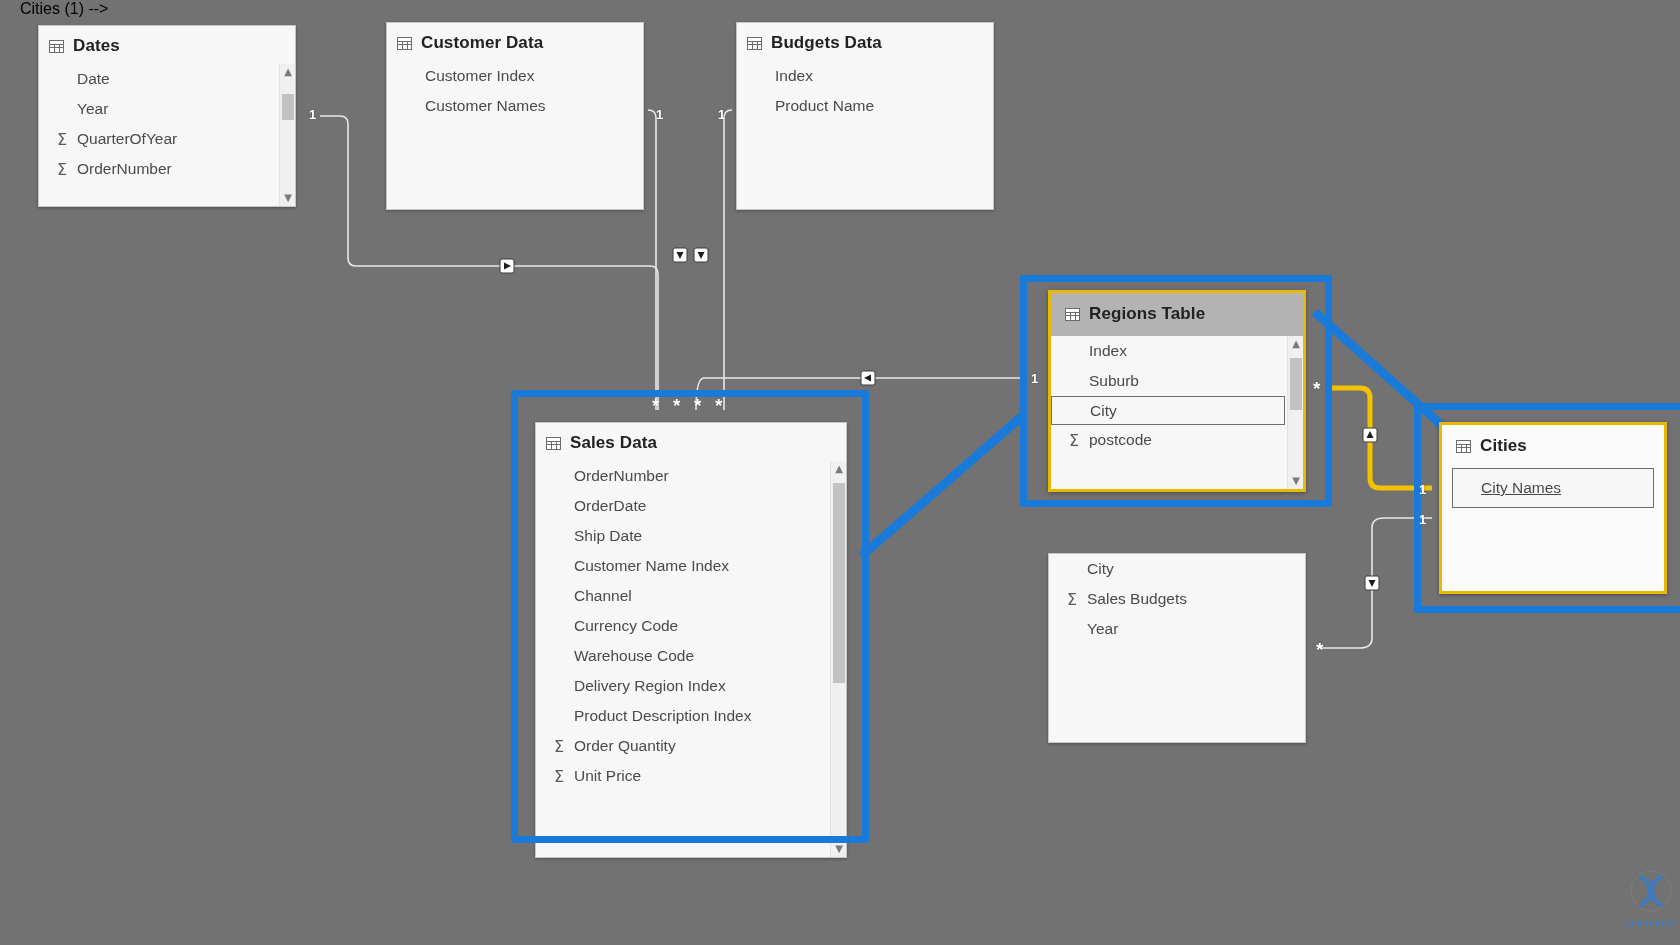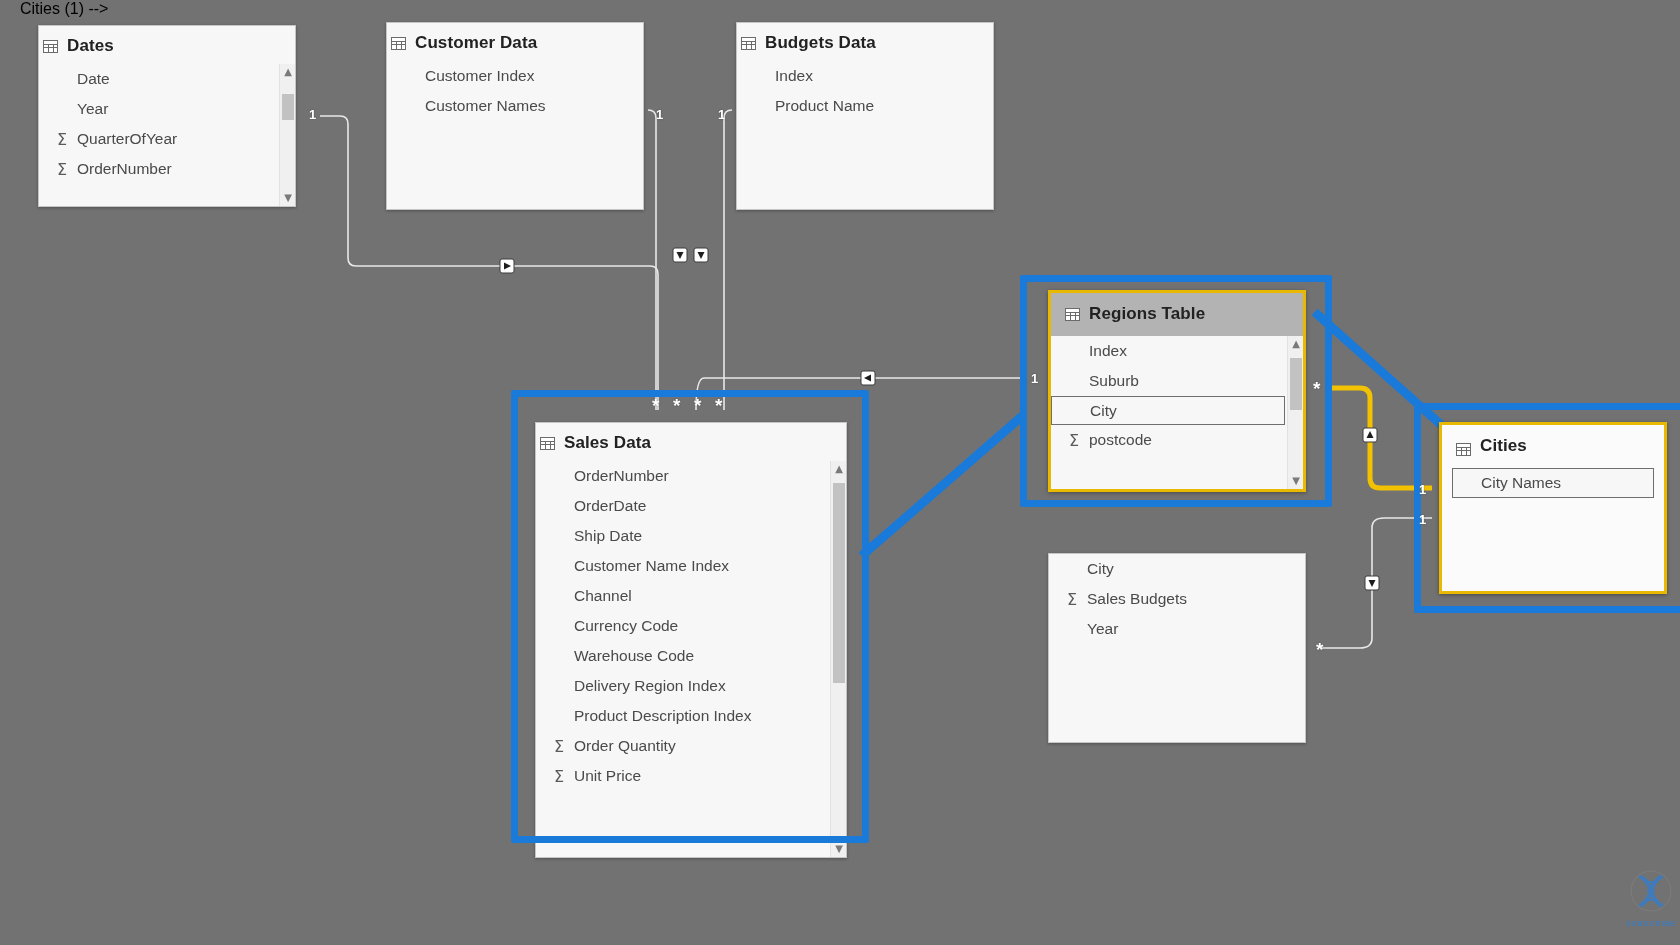--- a/index.html
+++ b/index.html
@@ -41,21 +41,21 @@
   }
   .tbl.selected {
     border: 3px solid #e8b900;
     box-shadow: 0 1px 4px rgba(0,0,0,0.35);
   }
 
   .tbl-head {
     display: flex;
     align-items: center;
     gap: 9px;
-    padding: 10px 12px 8px 4px;
+    padding: 10px 12px 8px 10px;
     flex: 0 0 auto;
     background: transparent;
   }
   .tbl.selected > .tbl-head {
     background: #b3b3b3;
     padding: 11px 12px 12px 14px;
   }
 
   .tbl-title {
     font-size: 17px;
@@ -113,23 +113,24 @@
     font-family: "DejaVu Sans", sans-serif;
   }
   .field.boxed {
     border: 1px solid #6e6e6e;
     background: #f7f7f7;
     height: 29px;
   }
   .field.boxed-gold {
     border: 1px solid #6e6e6e;
     background: #f7f7f7;
-    height: 30px;
+    height: 40px;
     margin: 0 10px;
     padding-left: 28px;
+    text-decoration: underline;
   }
 
   
   .vscroll {
     position: absolute;
     right: 0; top: 0; bottom: 0;
     width: 16px;
     background: #f0f0f0;
     border-left: 1px solid #e2e2e2;
   }
@@ -405,21 +406,21 @@
         <span>Sales Budgets</span>
         </div>
       <div class="field">
         <span>Year</span>
         </div>
     </div>
   </div>
 
   
   <div class="tbl selected" style="left:1419px; top:422px; width:228px; height:172px; background:#fbfbfb;">
-    <div class="tbl-head" style="background:transparent;align-items:flex-end;">
+    <div class="tbl-head" style="background:transparent;">
       <span class="grid-icon"></span>
       <span class="tbl-title">Cities</span>
     </div>
     <div class="fields">
       <div class="field boxed-gold">
         <span>City Names</span>
       </div>
     </div>
   </div>
 

